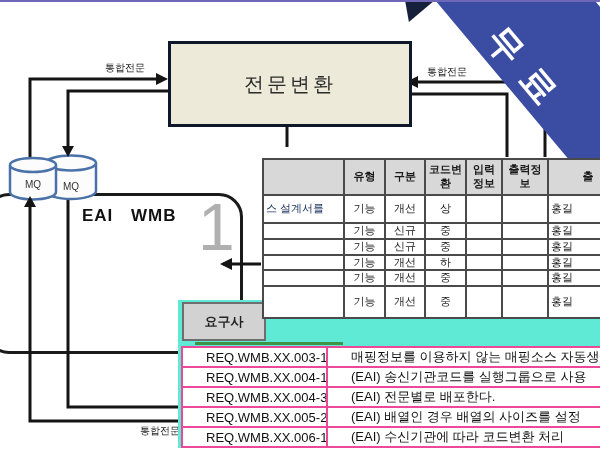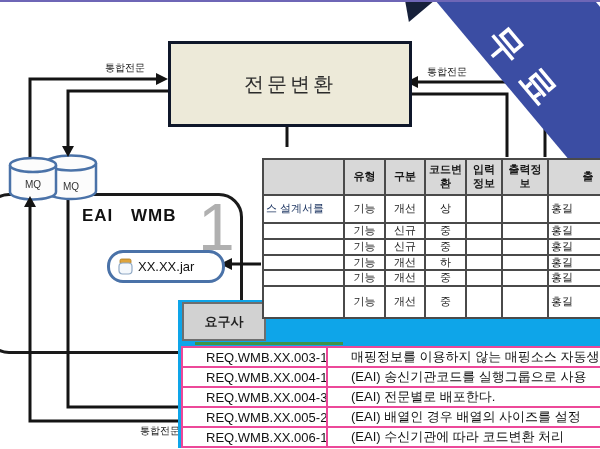--- a/index.html
+++ b/index.html
@@ -36,21 +36,21 @@
   
   .sumwrap{left:262px;top:158px;z-index:4;}
   table{border-collapse:collapse;table-layout:fixed;background:#fff;}
   .sumtbl{width:365px;font-size:11px;color:#1a1a1a;}
   .sumtbl td{border:2px solid #4a4a4a;padding:0 2px;overflow:hidden;word-break:break-all;line-height:1.25;}
   .sumtbl .hd{background:#d8d8d8;font-weight:bold;text-align:center;height:34px;}
   .sumtbl .c{text-align:center;}
   .sumtbl .l{text-align:left;}
   .frag{color:#203864;}
   
-  .reqblock{left:178px;top:300px;width:422px;height:148px;background:#0ea5e9;z-index:3;}
+  .reqblock{left:178px;top:300px;width:422px;height:148px;background:#5eead4;z-index:3;}
   .reqhdr{position:absolute;left:4px;top:2px;width:80px;height:35px;background:#d2d2d2;
           border:2px solid #6e6e6e;display:flex;align-items:center;justify-content:center;
           font-size:13px;font-weight:bold;color:#222;}
   .greenline{position:absolute;left:17px;top:42px;width:148px;height:3px;background:#3f9347;}
   .reqtbl{position:absolute;left:3px;top:46px;width:436px;font-size:13px;color:#111;}
   .reqtbl td{border:2px solid #ec4899;height:18px;padding:0 0 0 23px;white-space:nowrap;overflow:hidden;margin-left:27px;}
 </style>
 </head>
 <body>
 
@@ -99,27 +99,20 @@
     <span>전문변환</span>
   </div>
 
   <div class="abs flowlbl" style="left:105px;top:61px;">통합전문</div>
   <div class="abs flowlbl" style="left:427px;top:65px;">통합전문</div>
   <div class="abs flowlbl" style="left:140px;top:424px;">통합전문</div>
 
   <div class="abs mqlbl" style="left:25px;top:179px;">MQ</div>
   <div class="abs mqlbl" style="left:63px;top:181px;">MQ</div>
 
-  <div class="abs jarpill">
-    <svg width="15" height="17" viewBox="0 0 15 17">
-      <rect x="2" y="1" width="11" height="5" rx="1.5" fill="#dfa43c" stroke="#a8791f" stroke-width="0.8"></rect>
-      <rect x="1" y="5" width="13" height="11" rx="3.5" fill="#f4f8fc" stroke="#8fa8c4" stroke-width="1.2"></rect>
-    </svg>
-    <span class="jarlbl">XX.XX.jar</span>
-  </div>
 
   <div class="abs ribbon">
     <span class="ribbon-label">무료</span>
   </div>
   <div class="abs fold"></div>
 
   <div class="abs reqblock">
     <div class="reqhdr">요구사</div>
     <div class="greenline"></div>
     <table class="reqtbl">

